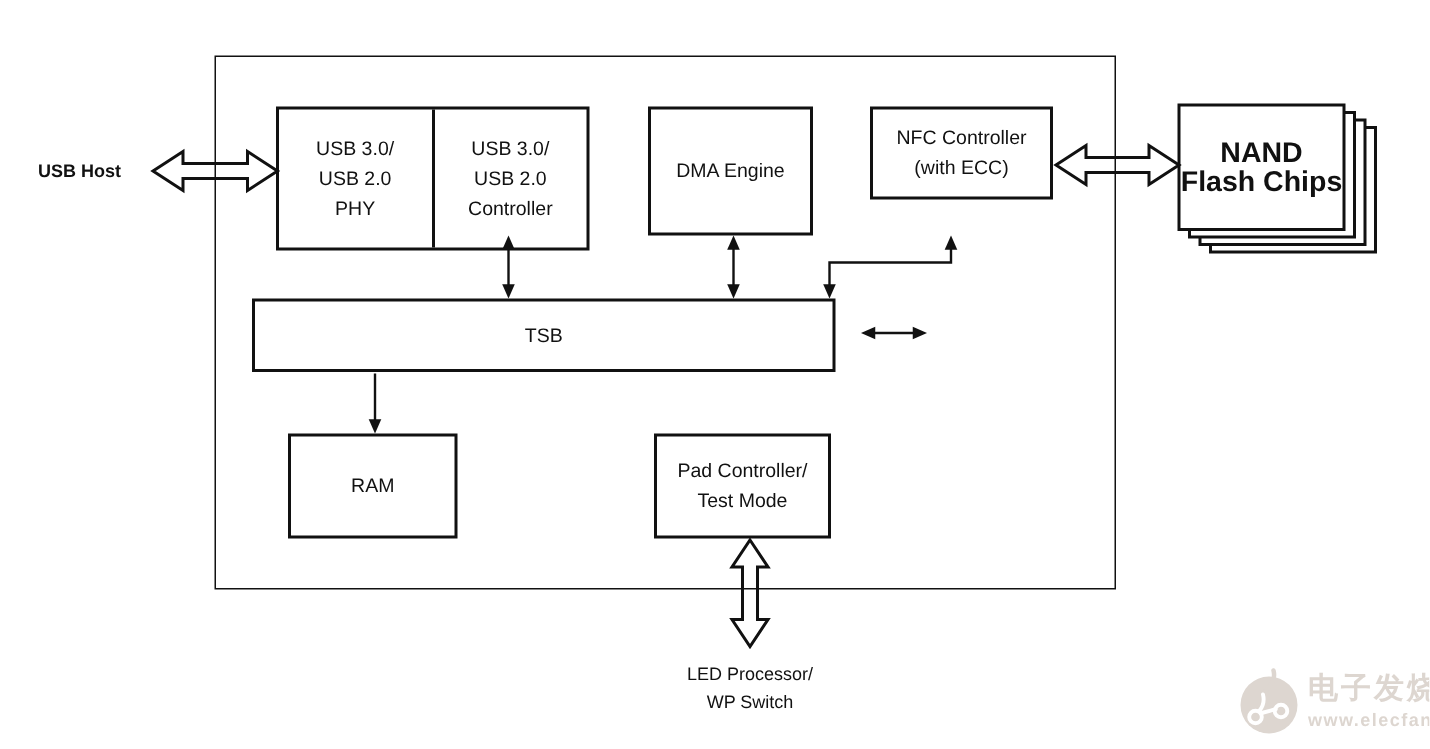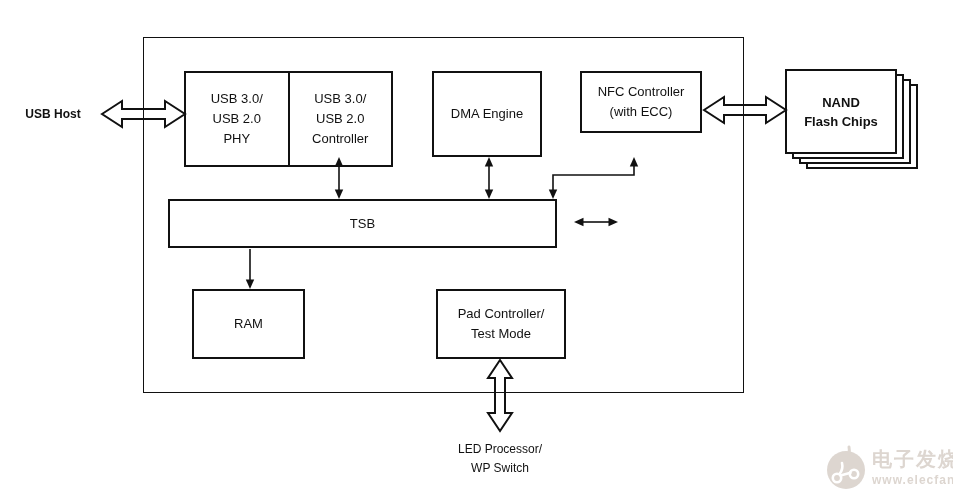--- a/index.html
+++ b/index.html
@@ -36,24 +36,24 @@
   
   #outer-box{left:143px;top:37px;width:601px;height:356px;}
   #usb-pair{position:absolute;left:184px;top:71px;width:209px;height:96px;border:2px solid #111;box-sizing:border-box;display:flex;background:#fff;}
   #usb-pair .half{flex:1;display:flex;align-items:center;justify-content:center;text-align:center;font-size:13px;line-height:20px;white-space:pre-line;}
   #usb-pair .half.right{border-left:2px solid #111;}
   #dma-box{left:432px;top:71px;width:110px;height:86px;}
   #nfc-box{left:580px;top:71px;width:122px;height:62px;}
   #tsb-box{left:168px;top:199px;width:389px;height:49px;}
   #micro-box{left:619px;top:200px;width:85px;height:161px;}
   #ram-box{left:192px;top:289px;width:113px;height:70px;}
-  #pad-box{left:436px;top:289px;width:130px;height:70px;}
+  #pad-box{left:436px;top:289px;width:118px;height:70px;}
   #usb-host-label{left:10px;top:105px;width:86px;font-weight:bold;}
   #led-label{left:415px;top:440px;width:170px;}
-  #nand-label{position:absolute;left:786px;top:70px;width:110px;height:83px;display:flex;align-items:center;justify-content:center;text-align:center;font-weight:bold;font-size:13px;line-height:19px;white-space:pre-line;}
+  #nand-label{position:absolute;left:786px;top:70px;width:110px;height:83px;display:flex;align-items:center;justify-content:center;text-align:center;font-weight:bold;font-size:19px;line-height:19px;white-space:pre-line;}
   svg.overlay{position:absolute;left:0;top:0;pointer-events:none;}
   #watermark{position:absolute;left:825px;top:443px;width:150px;height:52px;}
   .wm-text{
     position:absolute;left:47px;top:5px;
     color:#ddd6d0;font-weight:bold;font-size:20px;line-height:22px;
     letter-spacing:2px;white-space:nowrap;
   }
   .wm-url{
     position:absolute;left:47px;top:30px;
     color:#ddd6d0;font-weight:bold;font-size:12px;letter-spacing:1px;white-space:nowrap;

